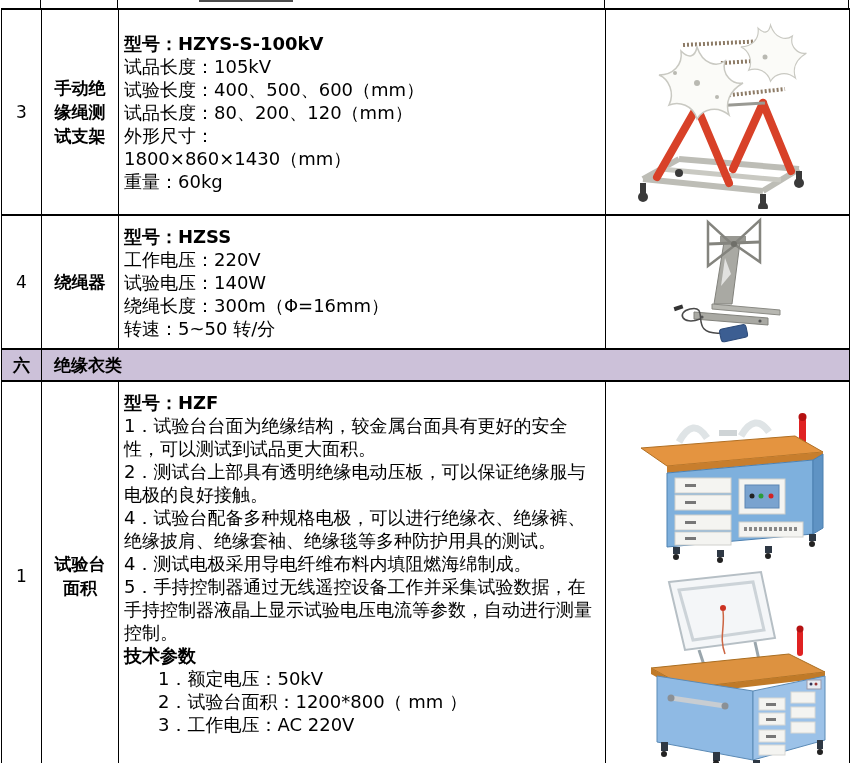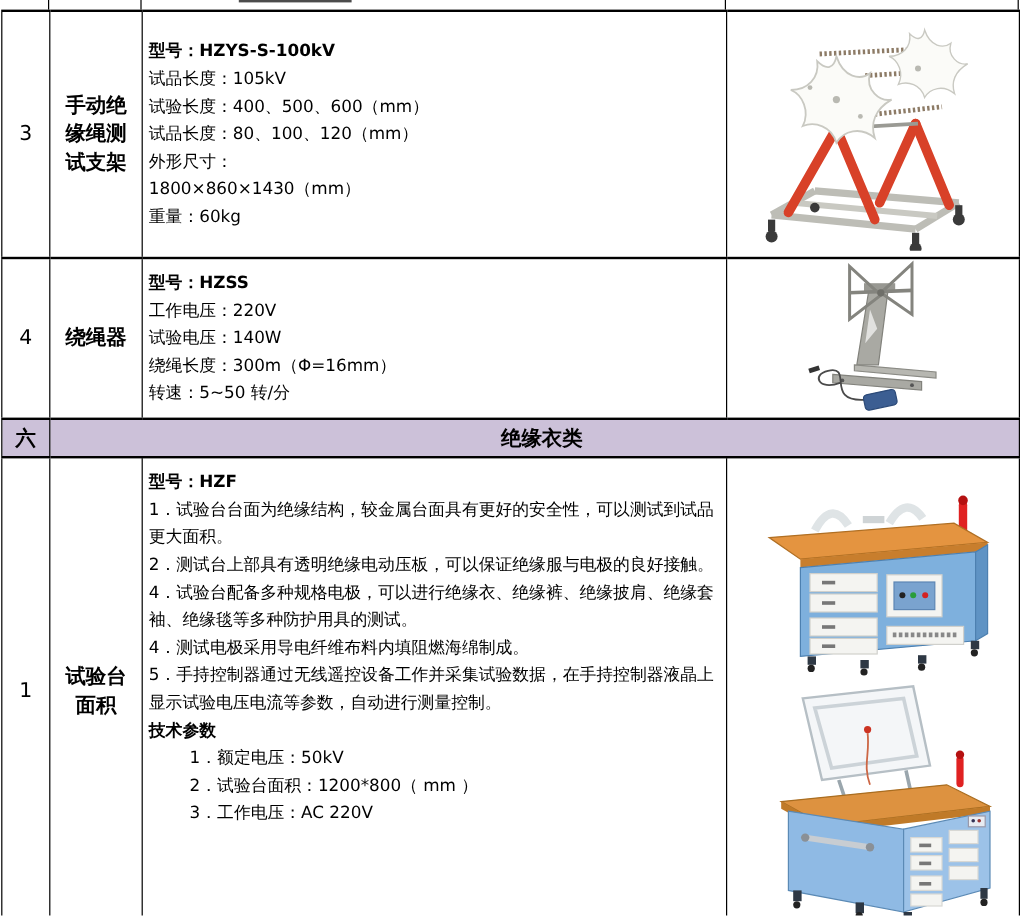--- a/index.html
+++ b/index.html
@@ -17,28 +17,28 @@
   table.spec-table{
     position:absolute;top:8px;left:1px;width:848px;
     border-collapse:collapse;table-layout:fixed;
   }
   td{
     border:1px solid #000;border-top-width:2px;border-bottom-width:2px;
     padding:0;vertical-align:middle;background:#fff;
   }
   .col-no{text-align:center;font-size:17px;}
   .col-name{text-align:center;font-weight:bold;font-size:17px;line-height:24px;padding:0 5px;}
-  .col-desc{font-size:14px;line-height:23px;padding:2px 8px 2px 5px;text-align:left;}
+  .col-desc{font-size:18px;line-height:23px;padding:2px 8px 2px 5px;text-align:left;}
   .col-desc.top{vertical-align:top;padding-top:9px;}
   .col-img{text-align:center;}
   .spec-line{white-space:normal;}
   .bold{font-weight:bold;}
   .indent{padding-left:34px;}
   tr.section-row td{background:#ccc1d9;font-weight:bold;font-size:17px;}
-  .section-title{padding-left:12px;text-align:center;margin-top:36px;}
+  .section-title{padding-left:12px;text-align:left;margin-top:36px;}
   .img-stack svg{display:block;margin:4px auto;}
 </style>
 </head>
 <body>
 
 <div class="doc">
 
   <div class="top-strip">
     <div class="v-stub" style="left:39px"></div>
     <div class="v-stub" style="left:116px"></div>
@@ -60,21 +60,21 @@
       <td class="col-no">
         <span>3</span>
       </td>
       <td class="col-name">
         <span>手动绝缘绳测试支架</span>
       </td>
       <td class="col-desc">
         <div class="spec-line bold">型号：HZYS-S-100kV</div>
         <div class="spec-line">试品长度：105kV</div>
         <div class="spec-line">试验长度：400、500、600（mm）</div>
-        <div class="spec-line">试品长度：80、100、120（mm）</div>
+        <div class="spec-line">试品长度：80、200、120（mm）</div>
         <div class="spec-line">外形尺寸：</div>
         <div class="spec-line">1800×860×1430（mm）</div>
         <div class="spec-line">重量：60kg</div>
       </td>
       <td class="col-img">
         <svg width="230" height="198" viewBox="0 0 230 198">
 
           <g stroke="#bdbdb6" stroke-width="6" fill="none">
             <path d="M30,168 L150,180"></path>
                 <path d="M66,148 L186,158"></path>

